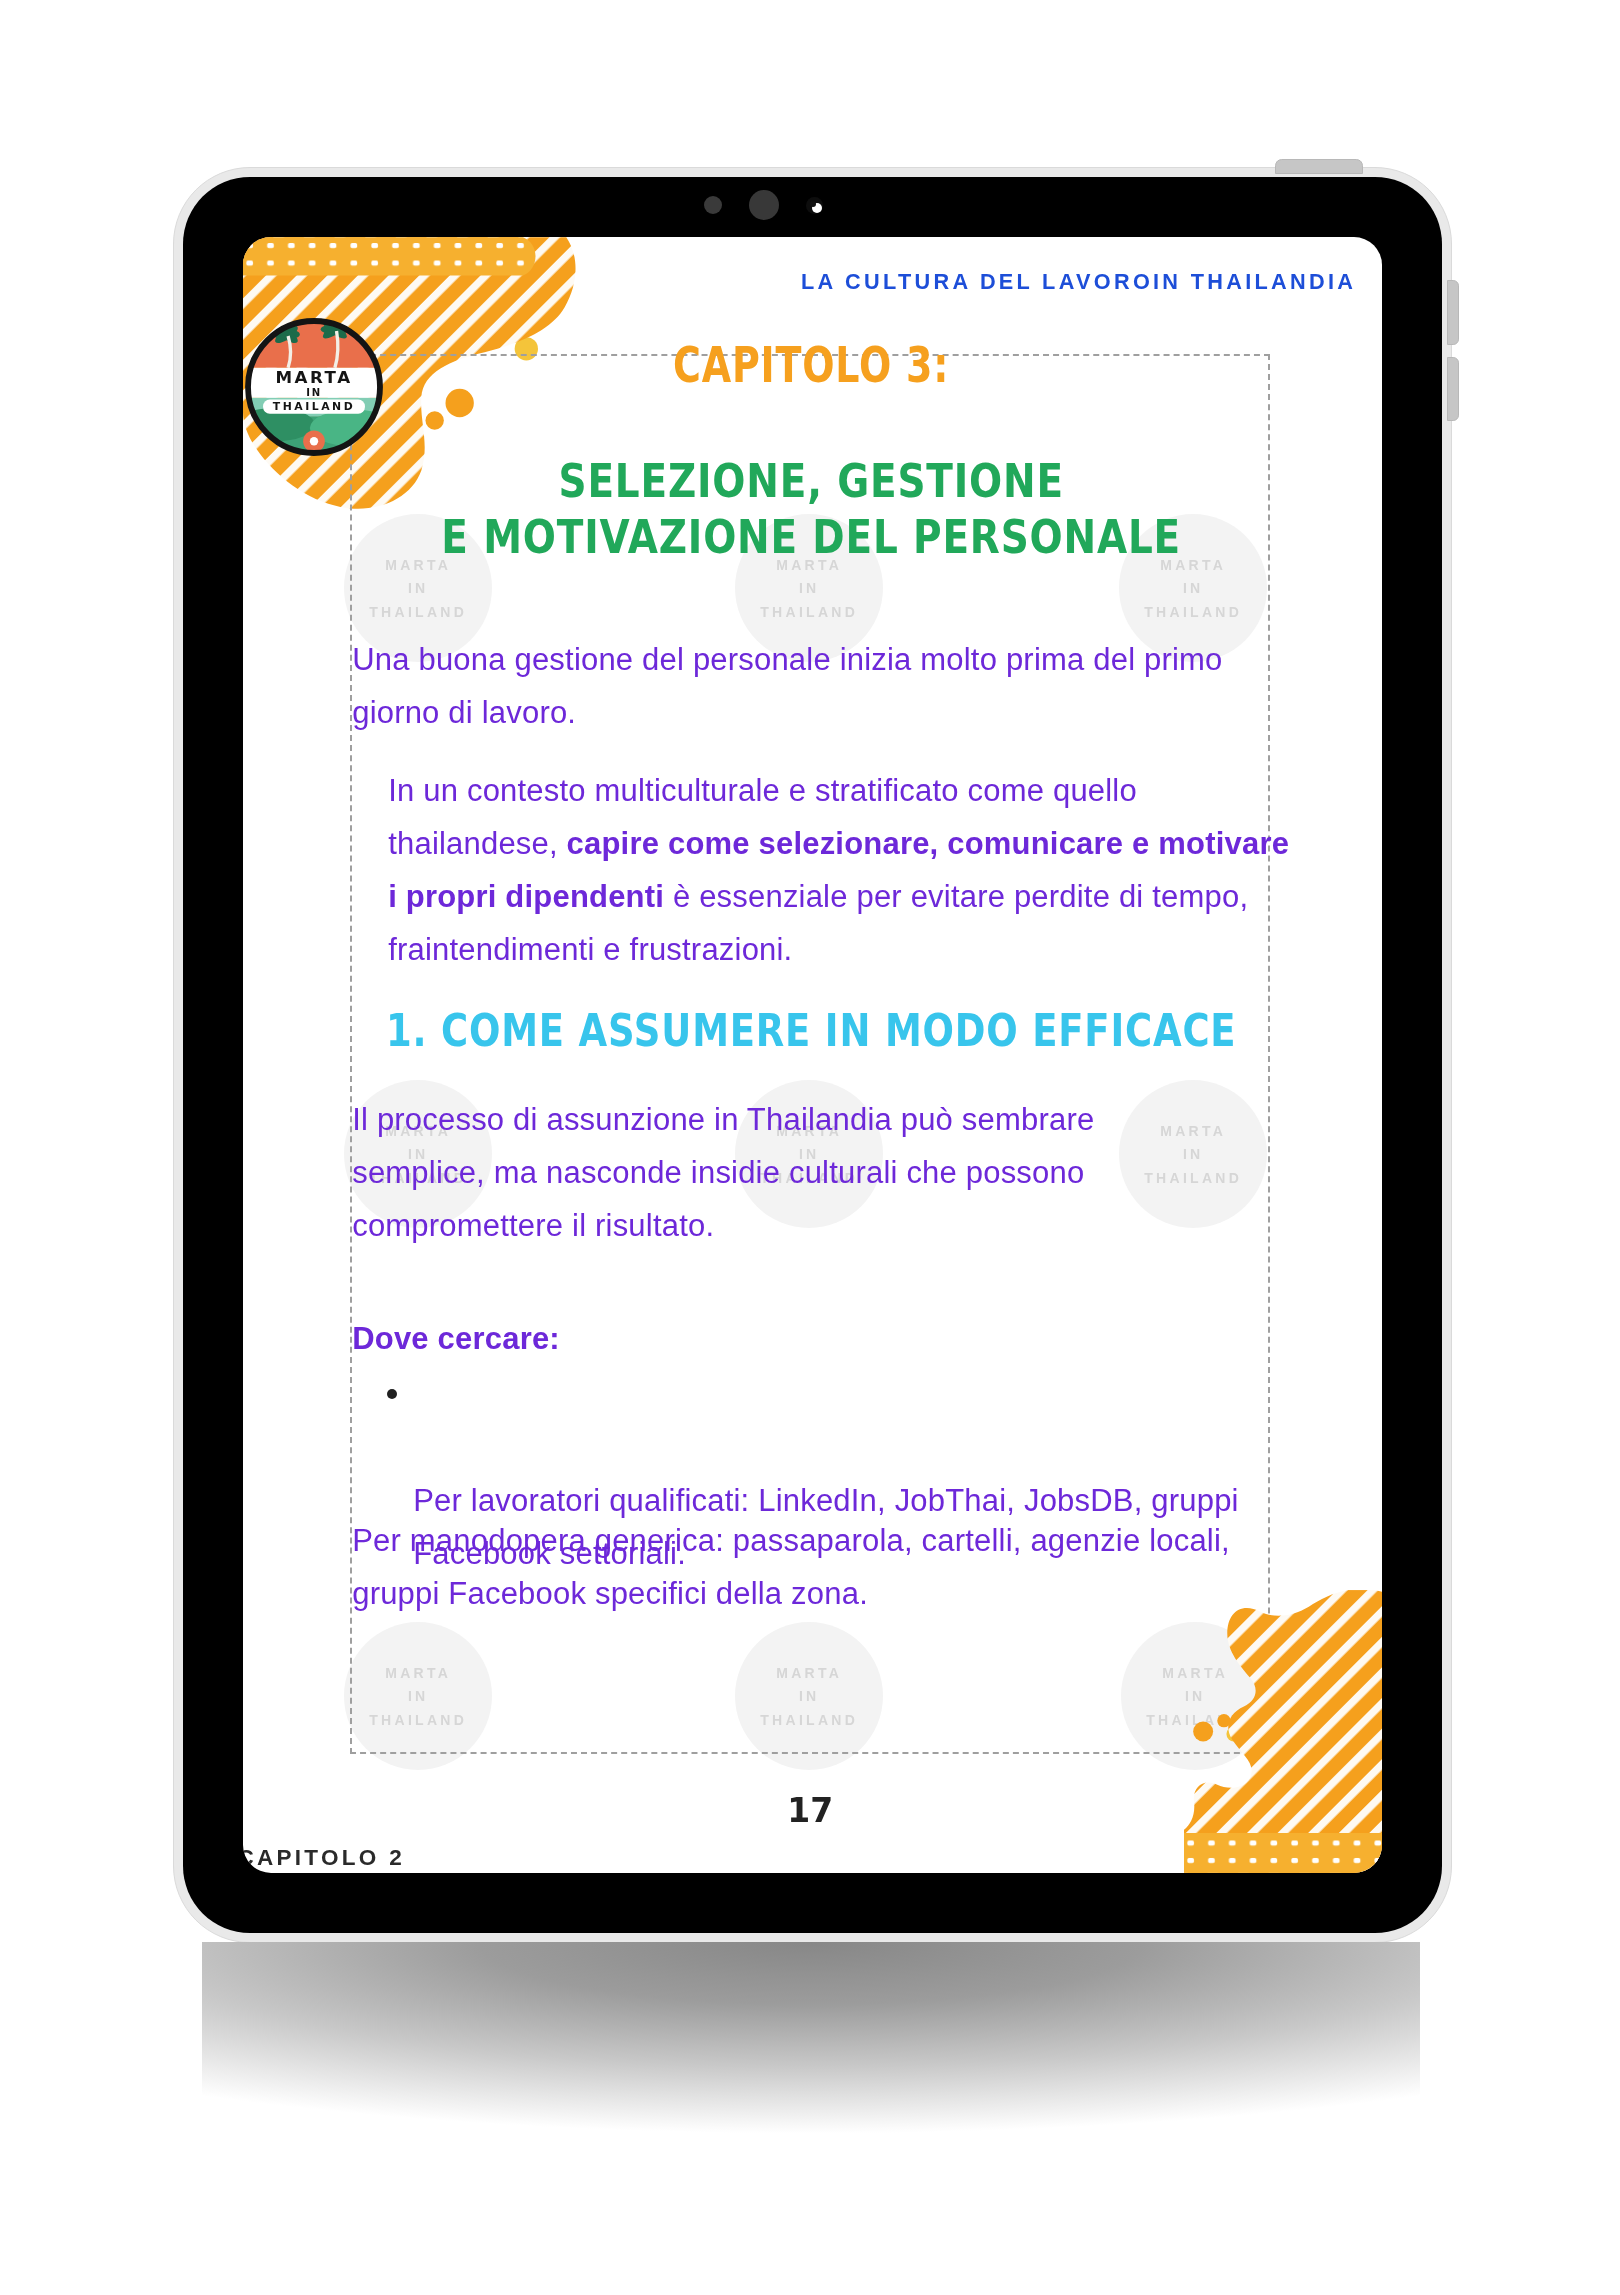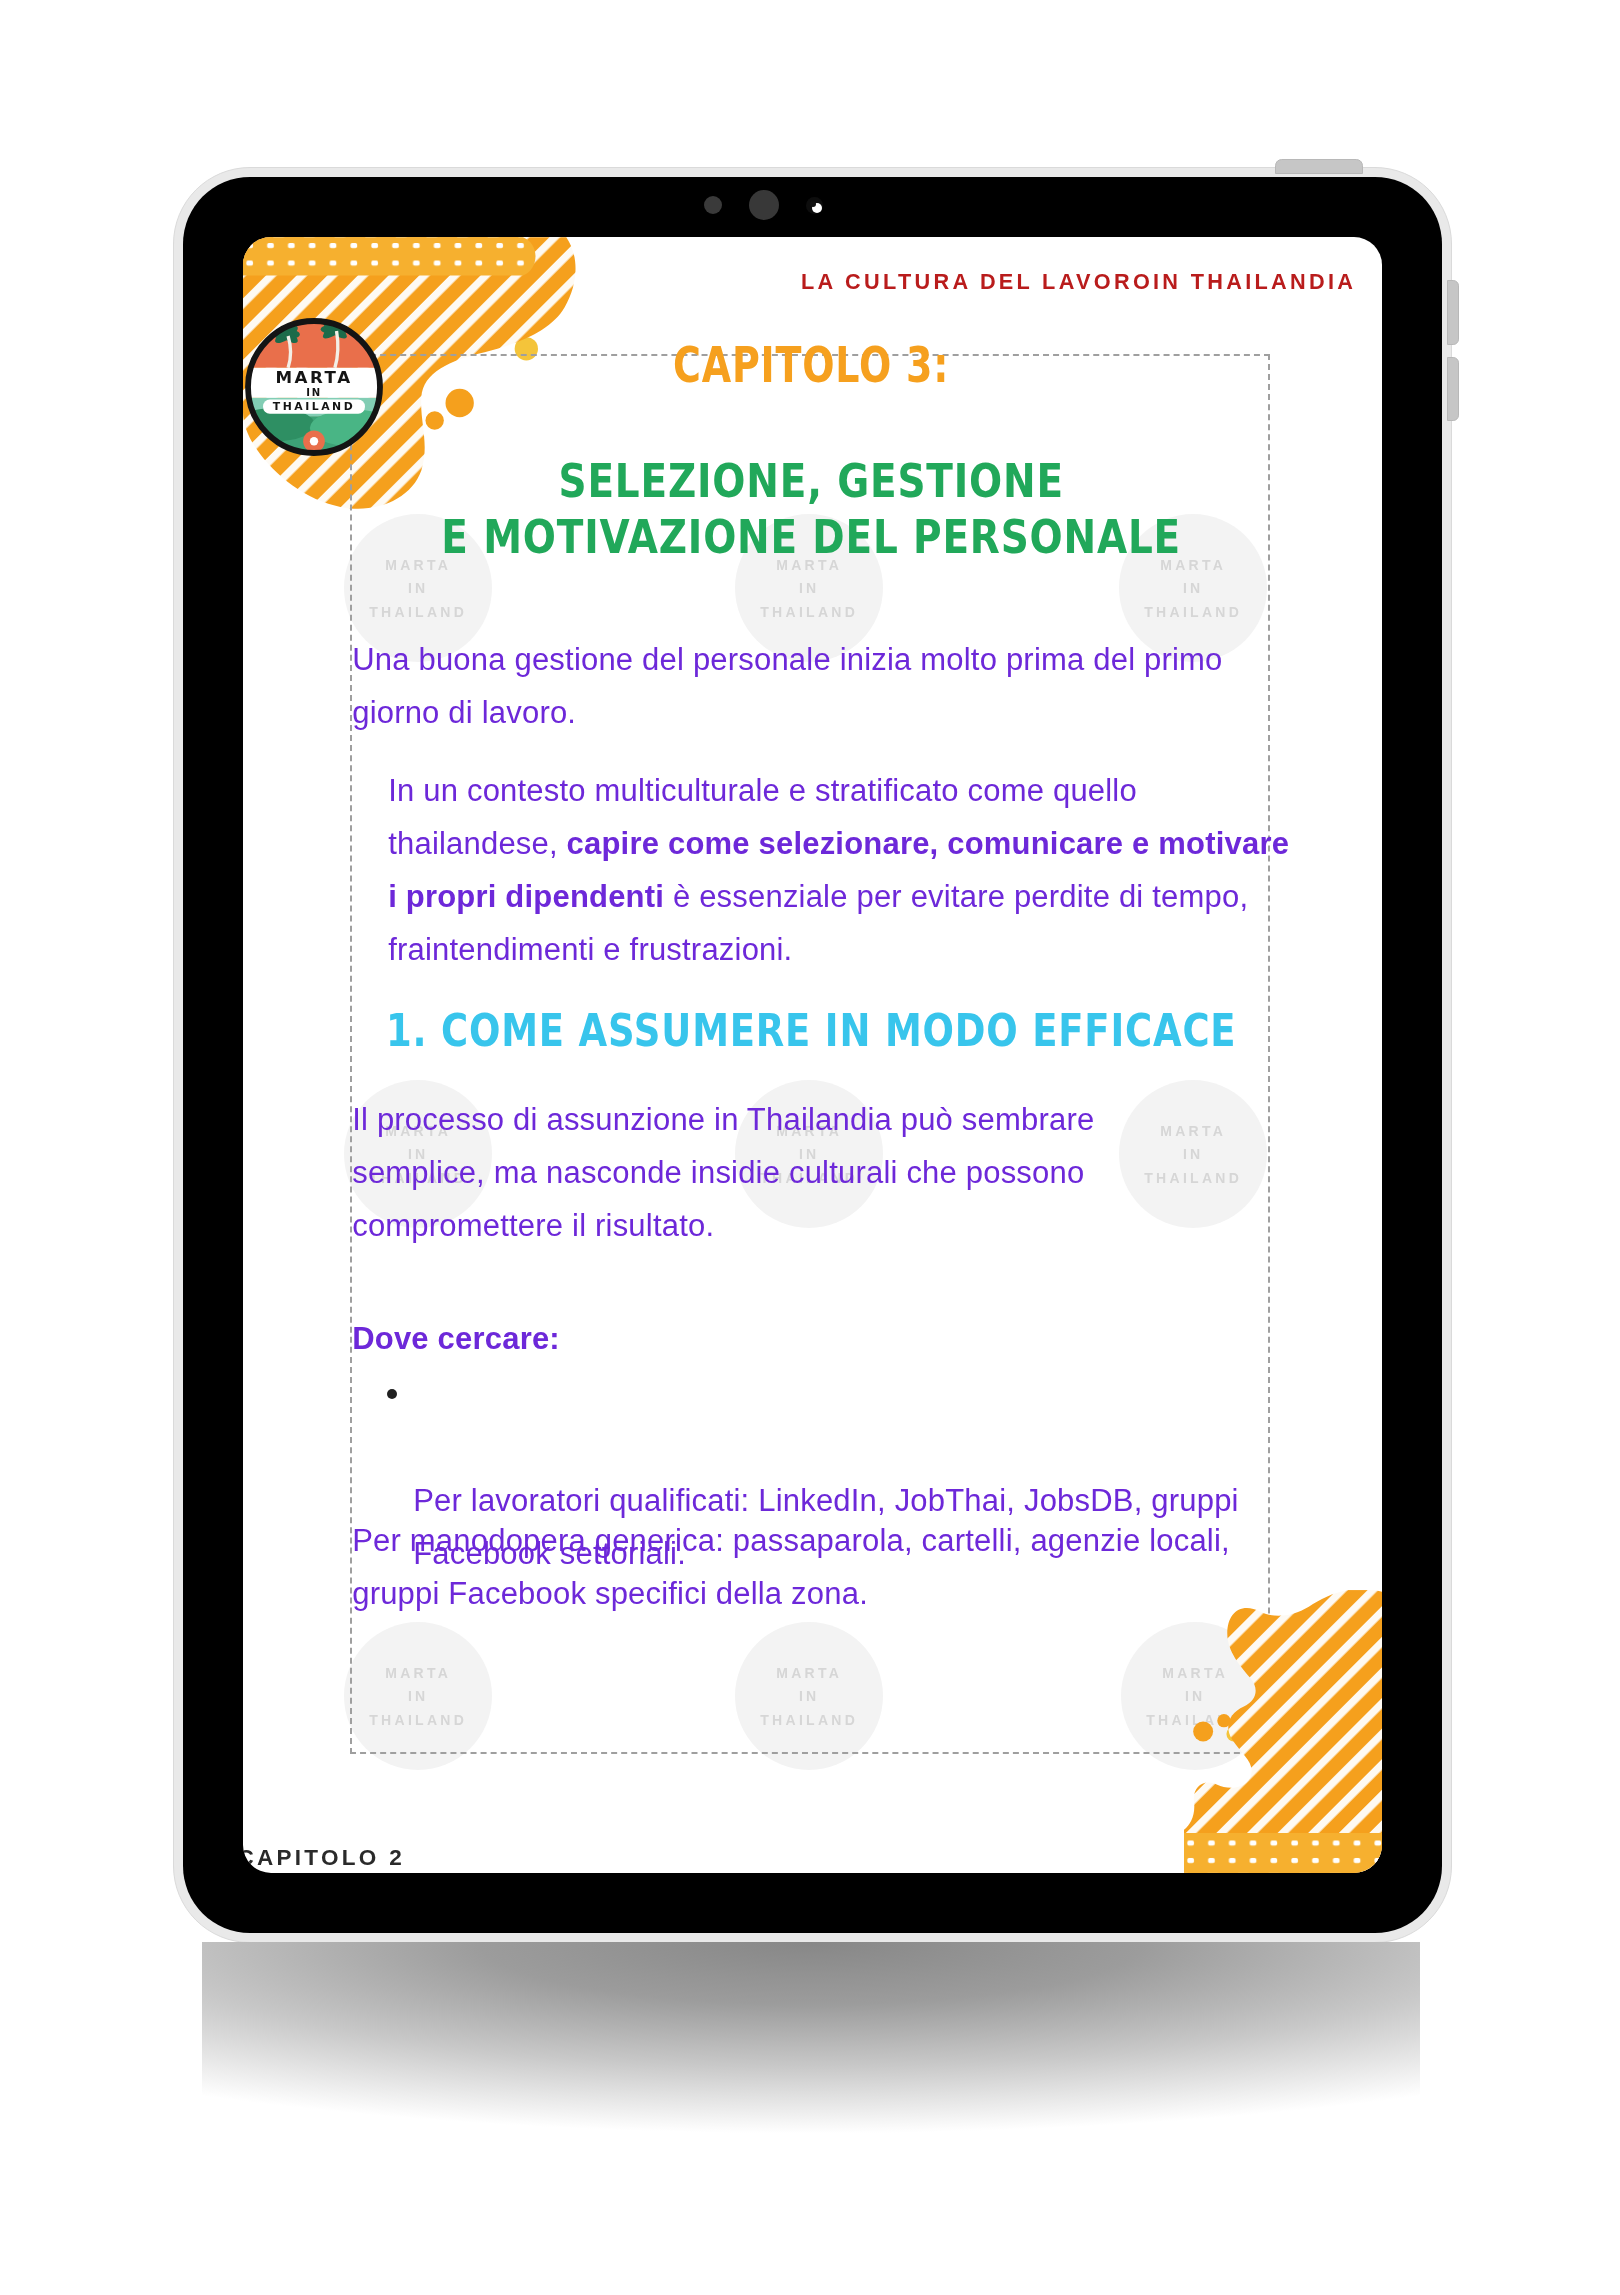--- a/index.html
+++ b/index.html
@@ -33,21 +33,21 @@
   .logo{position:absolute;left:0px;top:79px;width:142px;height:142px;z-index:6;}
 
   .wm{position:absolute;width:148px;height:148px;transform:translate(-50%,-50%);
       border-radius:50%;background:#f3f3f3;display:flex;flex-direction:column;align-items:center;
       justify-content:center;gap:7.5px;color:#d6d6d6;font-weight:bold;letter-spacing:3.3px;
       font-size:14px;z-index:1;text-align:center;}
   .wm span{display:block;}
 
   
   .header-title{position:absolute;right:26px;top:32px;font-size:21.7px;font-weight:bold;
-      letter-spacing:3.3px;color:#b91c1c;z-index:4;}
+      letter-spacing:3.3px;color:#1d4ed8;z-index:4;}
   .display{position:absolute;left:109px;width:918px;text-align:center;z-index:4;
       font-family:"DejaVu Sans","Liberation Sans",sans-serif;font-weight:bold;}
   .chapter{top:97px;font-size:38px;line-height:47px;color:#f6a01e;transform:scaleY(1.32);
       transform-origin:50% 0;letter-spacing:0.8px;}
   .main-title{top:216px;font-size:39px;line-height:48px;color:#21a85a;transform:scaleY(1.18);
       transform-origin:50% 0;letter-spacing:0.8px;}
   .section-heading{top:765px;font-size:37px;line-height:47px;color:#38c5ec;transform:scaleY(1.22);
       transform-origin:50% 0;letter-spacing:0.8px;}
   .par{position:absolute;left:109px;width:958px;font-size:31px;line-height:53px;color:#6d28d9;
       white-space:pre-line;z-index:4;letter-spacing:0.2px;}
@@ -226,19 +226,20 @@
         <span class="bdot"></span>
         <span>Per lavoratori qualificati: LinkedIn, JobThai, JobsDB, gruppi
 Facebook settoriali.</span>
       </div>
 
       <div class="par dove">Dove cercare:</div>
 
       <div class="par p4">Per manodopera generica: passaparola, cartelli, agenzie locali,
 gruppi Facebook specifici della zona.</div>
 
+      <div class="pagenum">17</div>
       <div class="footer">CAPITOLO 2</div>
     </div>
   </div>
 </div>
 
 <div class="floor-shadow"></div>
 
 
 </body></html>

